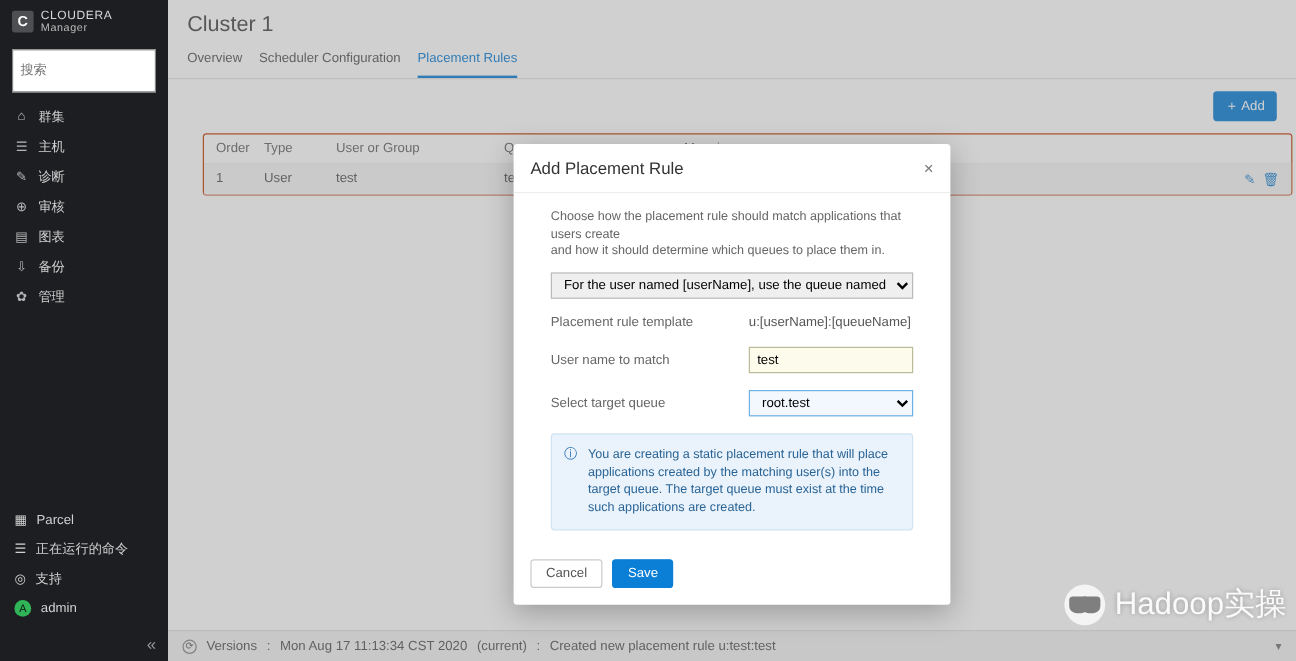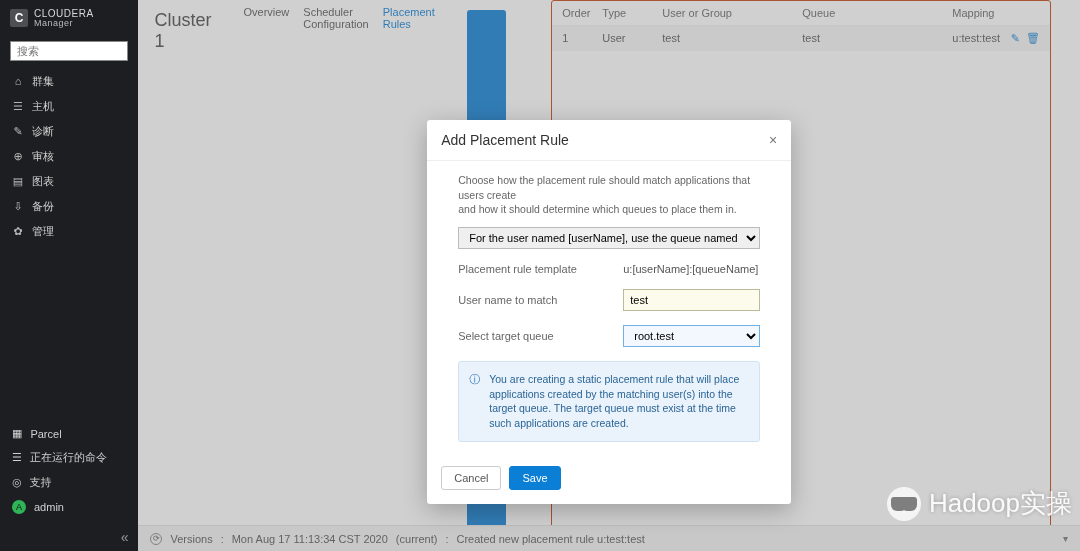--- a/index.html
+++ b/index.html
@@ -4,30 +4,30 @@
 <style>
 * { box-sizing: border-box; margin: 0; padding: 0; font-family: "Helvetica Neue", Arial, sans-serif; }
 html, body { width: 1080px; height: 551px; overflow: hidden; background: #fff; }
 .app { display: flex; width: 100%; height: 100%; }
 .sidebar { width: 140px; background: #1d1e21; color: #d8d8d8; display: flex; flex-direction: column; font-size: 11px; }
 .logo { display: flex; align-items: center; gap: 6px; padding: 8px 10px; }
 .logo-badge { width: 18px; height: 18px; background: #4d4f52; color: #fff; display: flex; align-items: center; justify-content: center; font-weight: bold; font-size: 12px; border-radius: 2px; }
 .logo-text { font-size: 10px; line-height: 1.1; letter-spacing: 0.5px; }
 .logo-text .mgr { font-size: 9px; color: #bbb; }
 .search-wrap { padding: 4px 10px 8px; }
-.search-input { width: 100%; height: 20px; font-size: 11px; padding: 2px 6px; border: 1px solid #888; background: #fff; }
+.search-input { width: 100%; height: 36px; font-size: 11px; padding: 2px 6px; border: 1px solid #888; background: #fff; }
 .nav { list-style: none; }
 .nav li { display: flex; align-items: center; gap: 8px; padding: 5px 12px; color: #d0d0d0; cursor: pointer; }
 .nav .ico { width: 12px; text-align: center; font-size: 11px; opacity: 0.85; }
 .spacer { flex: 1; }
 .sidebar-bottom { list-style: none; padding-bottom: 4px; }
 .sidebar-bottom li { display: flex; align-items: center; gap: 8px; padding: 5px 12px; color: #d0d0d0; cursor: pointer; font-size: 11px; }
 .admin-badge { width: 14px; height: 14px; border-radius: 50%; background: #2fb457; color: #111; font-size: 9px; display: flex; align-items: center; justify-content: center; }
 .collapse { text-align: right; padding: 6px 10px; font-size: 14px; color: #999; }
-.main { flex: 1; position: relative; background: #fff; display: flex; flex-direction: row; }
+.main { flex: 1; position: relative; background: #fff; display: flex; flex-direction: column; }
 .page-title { font-size: 18px; color: #474747; padding: 10px 16px 6px; }
 .tabs { display: flex; gap: 14px; padding: 0 16px; border-bottom: 1px solid #e4e4e4; font-size: 11px; }
 .tab { padding: 6px 0 8px; color: #555; cursor: pointer; border-bottom: 2px solid transparent; }
 .tab.active { color: #0b7fd6; border-bottom-color: #0b7fd6; }
 .toolbar { display: flex; justify-content: flex-end; padding: 10px 16px; }
 .add-btn { background: #0b7fd6; color: #fff; border: none; font-size: 11px; padding: 5px 10px; border-radius: 3px; cursor: pointer; }
 .table { width: calc(100% - 32px); margin: 0 29px; border: 1px solid #c2410c; border-radius: 3px; font-size: 11px; color: #555; }
 .thead, .trow { display: flex; padding: 6px 10px; }
 .thead { color: #666; }
 .trow { border-top: 1px solid #f0f0f0; background: #f6f6f6; }

